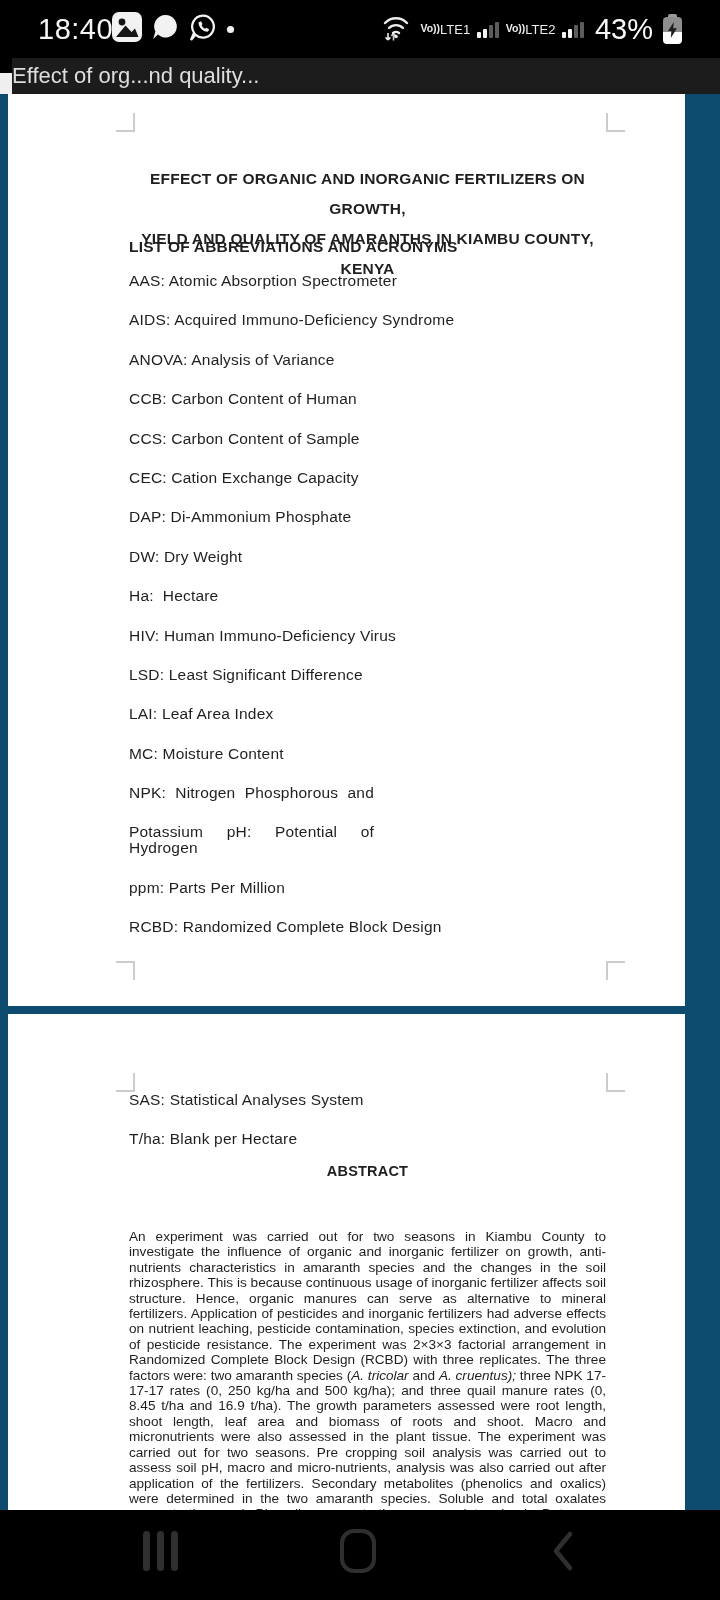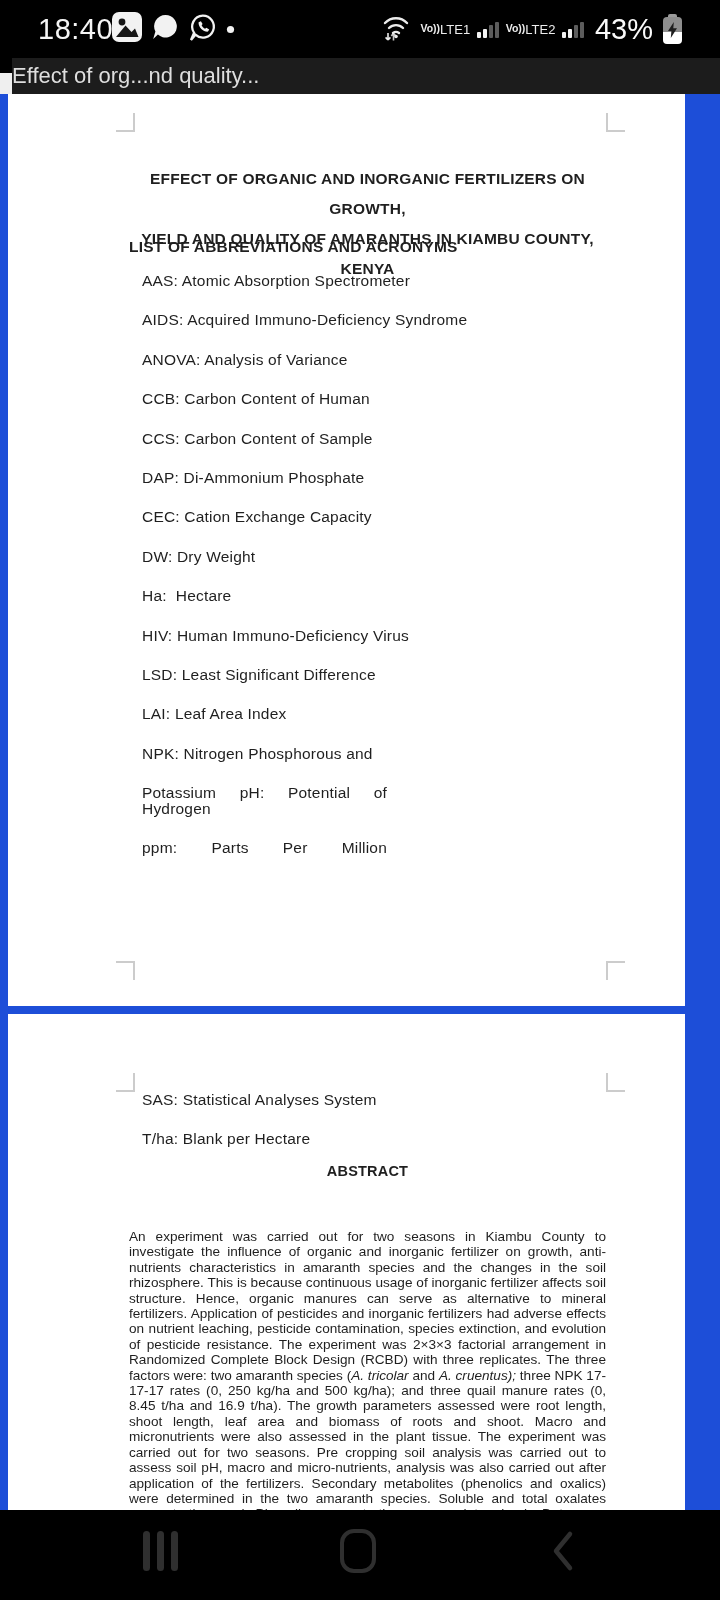--- a/index.html
+++ b/index.html
@@ -23,35 +23,35 @@
   .battery .body{position:absolute;left:0;top:3px;width:19px;height:27px;border-radius:4px;
     background:linear-gradient(to top,#ffffff 45%,#8e8e8e 45%);}
   .battery svg{position:absolute;left:4px;top:8px;}
 
   
   .title-bar{position:absolute;left:12px;top:58px;width:720px;height:36px;background:#1c1c1c;
     display:flex;align-items:center;justify-content:flex-start;}
   .title-bar span{font-size:22px;color:#dedede;}
 
   
-  .viewer{position:absolute;left:0;top:94px;width:720px;height:1416px;background:#1d4ed8;}
+  .viewer{position:absolute;left:0;top:94px;width:720px;height:1416px;background:#0c4a6e;}
   .page{position:absolute;left:8px;width:677px;background:#fff;color:#1f1f1f;}
   .page1{top:0;height:912px;}
   .page2{top:920px;height:496px;}
 
   .cropmark{position:absolute;width:17px;height:17px;}
   .cm-tl{border-right:2px solid #ccc;border-bottom:2px solid #ccc;}
   .cm-tr{border-left:2px solid #ccc;border-bottom:2px solid #ccc;}
   .cm-bl{border-right:2px solid #ccc;border-top:2px solid #ccc;}
   .cm-br{border-left:2px solid #ccc;border-top:2px solid #ccc;}
 
   .doc-title{position:absolute;left:121px;top:70px;width:477px;text-align:center;
     font-size:15.5px;font-weight:bold;line-height:30px;letter-spacing:.2px;}
   .sec-heading{position:absolute;left:121px;top:144px;font-size:15.5px;font-weight:bold;letter-spacing:.2px;}
-  .abbr-list{position:absolute;left:134px;width:485px;}
+  .abbr-list{position:absolute;left:121px;width:485px;}
   .p1-list{top:179px;}
   .p2-list{top:78px;}
   .abbr-item{font-size:15.5px;line-height:16px;margin-bottom:23.4px;letter-spacing:.2px;white-space:pre-wrap;}
   
   .p1-list .abbr-item:nth-child(14),
   .p1-list .abbr-item:nth-child(15){width:245px;text-align:justify;text-align-last:justify;}
 
   .abstract-heading{position:absolute;left:121px;top:149px;width:477px;text-align:center;
     font-size:14.5px;font-weight:bold;letter-spacing:.2px;}
   .abstract{position:absolute;left:121px;top:168px;width:477px;font-size:13.6px;
@@ -163,30 +163,32 @@
       </div>
 
       <div class="sec-heading">LIST OF ABBREVIATIONS AND ACRONYMS</div>
 
       <div class="abbr-list p1-list">
           <div class="abbr-item">AAS: Atomic Absorption Spectrometer</div>
           <div class="abbr-item">AIDS: Acquired Immuno-Deficiency Syndrome</div>
           <div class="abbr-item">ANOVA: Analysis of Variance</div>
           <div class="abbr-item">CCB: Carbon Content of Human</div>
           <div class="abbr-item">CCS: Carbon Content of Sample</div>
+          <div class="abbr-item">CEC: Cation Exchange Capacity</div>
           <div class="abbr-item">DAP: Di-Ammonium Phosphate</div>
-          <div class="abbr-item">CEC: Cation Exchange Capacity</div>
           <div class="abbr-item">DW: Dry Weight</div>
           <div class="abbr-item">Ha:  Hectare</div>
           <div class="abbr-item">HIV: Human Immuno-Deficiency Virus</div>
           <div class="abbr-item">LSD: Least Significant Difference</div>
           <div class="abbr-item">LAI: Leaf Area Index</div>
+          <div class="abbr-item">MC: Moisture Content</div>
           <div class="abbr-item">NPK: Nitrogen Phosphorous and</div>
           <div class="abbr-item">Potassium pH: Potential of Hydrogen</div>
           <div class="abbr-item">ppm: Parts Per Million</div>
+          <div class="abbr-item">RCBD: Randomized Complete Block Design</div>
         </div>
     </div>
 
     <div class="page page2">
       <div class="cropmark cm-tl" style="left:108px;top:59px;"></div>
       <div class="cropmark cm-tr" style="left:598px;top:59px;"></div>
 
       <div class="abbr-list p2-list">
           <div class="abbr-item">SAS: Statistical Analyses System</div>
           <div class="abbr-item">T/ha: Blank per Hectare</div>

